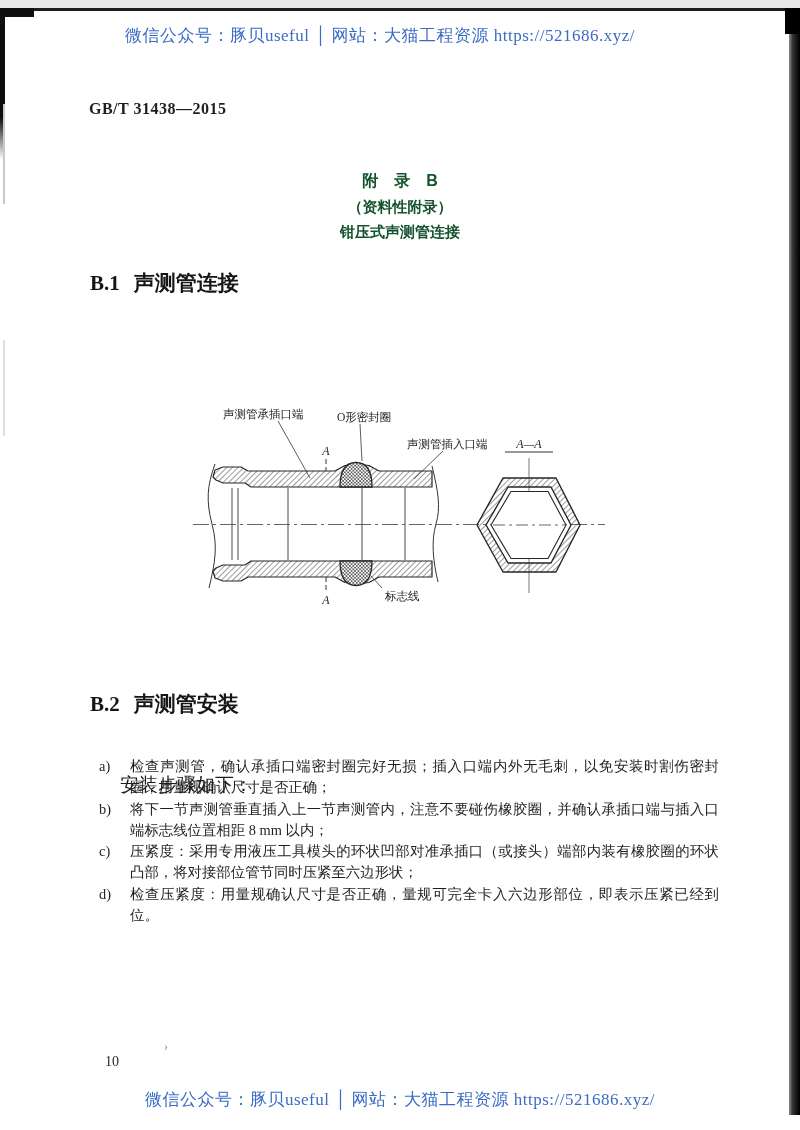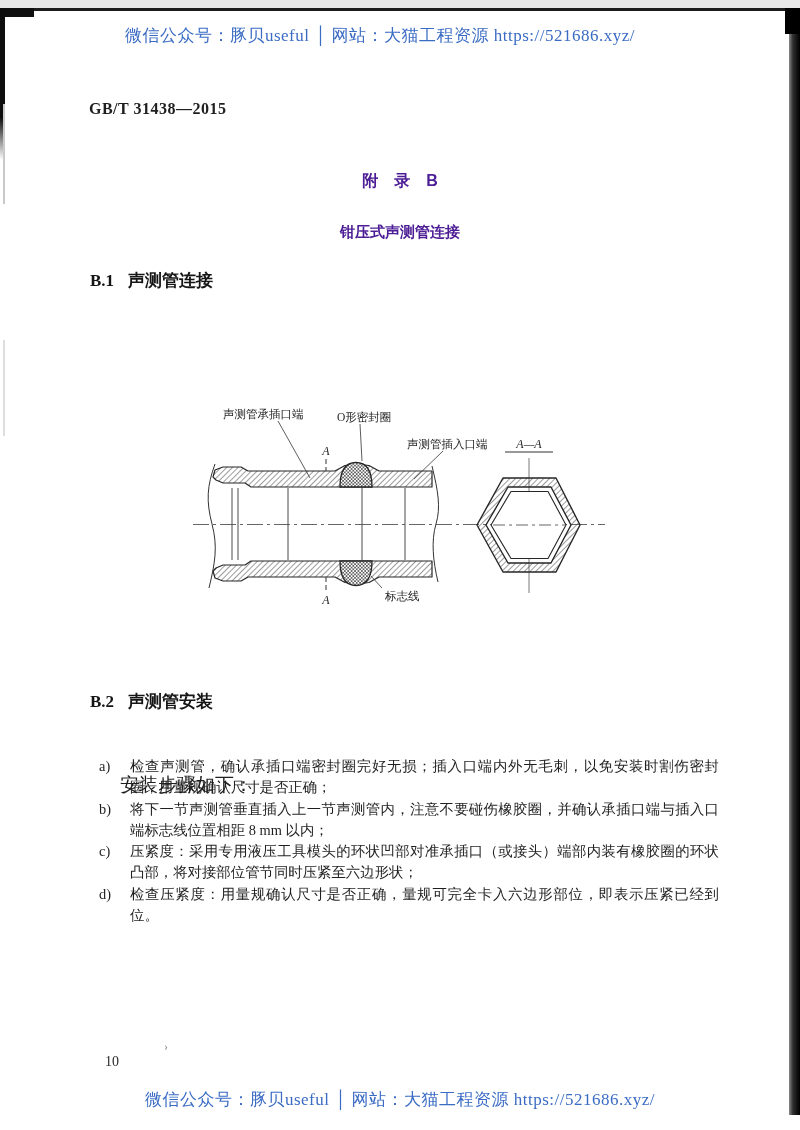--- a/index.html
+++ b/index.html
@@ -26,26 +26,26 @@
 
   
   .wm { left:0; right:0; text-align:center; font-size:17px; color:#3b6cc4;
         font-family:"Liberation Serif","DejaVu Serif",serif; letter-spacing:0.5px; }
   .wm-top { top:16px; padding-right:40px; }
   .wm-bottom { top:1080px; }
 
   .doc-num { left:89px; top:92px; font-size:16px; font-weight:bold; letter-spacing:0.5px; }
 
   .title-line { left:0; right:0; text-align:center; font-weight:bold;
-                font-family:"Liberation Sans","DejaVu Sans",sans-serif; color:#4c1d95; }
+                font-family:"Liberation Sans","DejaVu Sans",sans-serif; color:#14532d; }
   .title-1 { top:163px; font-size:16px; }
   .title-2 { top:190px; font-size:15px; }
   .title-3 { top:215px; font-size:15px; }
 
-  .sec-heading { left:90px; font-size:17px; font-weight:bold;
+  .sec-heading { left:90px; font-size:21px; font-weight:bold;
                  font-family:"Liberation Sans","DejaVu Sans",sans-serif; color:#151515; }
   .h-b1 { top:261px; }
   .h-b2 { top:682px; }
   .sec-no { margin-right:14px; font-family:"Liberation Serif","DejaVu Serif",serif; }
 
   .para-b1 { left:90px; top:297px; width:629px; font-size:14.6px; line-height:22.3px;
              text-align:justify; text-indent:2.15em; }
 
   .fig-caption { top:628px; left:0; right:0; text-align:center; font-weight:bold;
                  font-size:14.6px; font-family:"Liberation Sans","DejaVu Sans",sans-serif; }
@@ -77,20 +77,21 @@
   <div class="abs art-streak1"></div>
   <div class="abs art-streak2"></div>
   <div class="abs art-right"></div>
   <div class="abs art-right-top"></div>
 
   <div class="abs wm wm-top">微信公众号：豚贝useful │ 网站：大猫工程资源 https://521686.xyz/</div>
 
   <div class="abs doc-num">GB/T 31438—2015</div>
 
   <div class="abs title-line title-1">附　录　B</div>
+  <div class="abs title-line title-2">（资料性附录）</div>
   <div class="abs title-line title-3">钳压式声测管连接</div>
 
   <div class="abs sec-heading h-b1">
     <span class="sec-no">B.1</span><span>声测管连接</span>
   </div>
 
   <div class="abs figure-wrap">
     <svg width="430" height="226" viewBox="0 0 430 226">
       <defs>
         <pattern id="hatch" width="4" height="4" patternUnits="userSpaceOnUse" patternTransform="rotate(45)">

